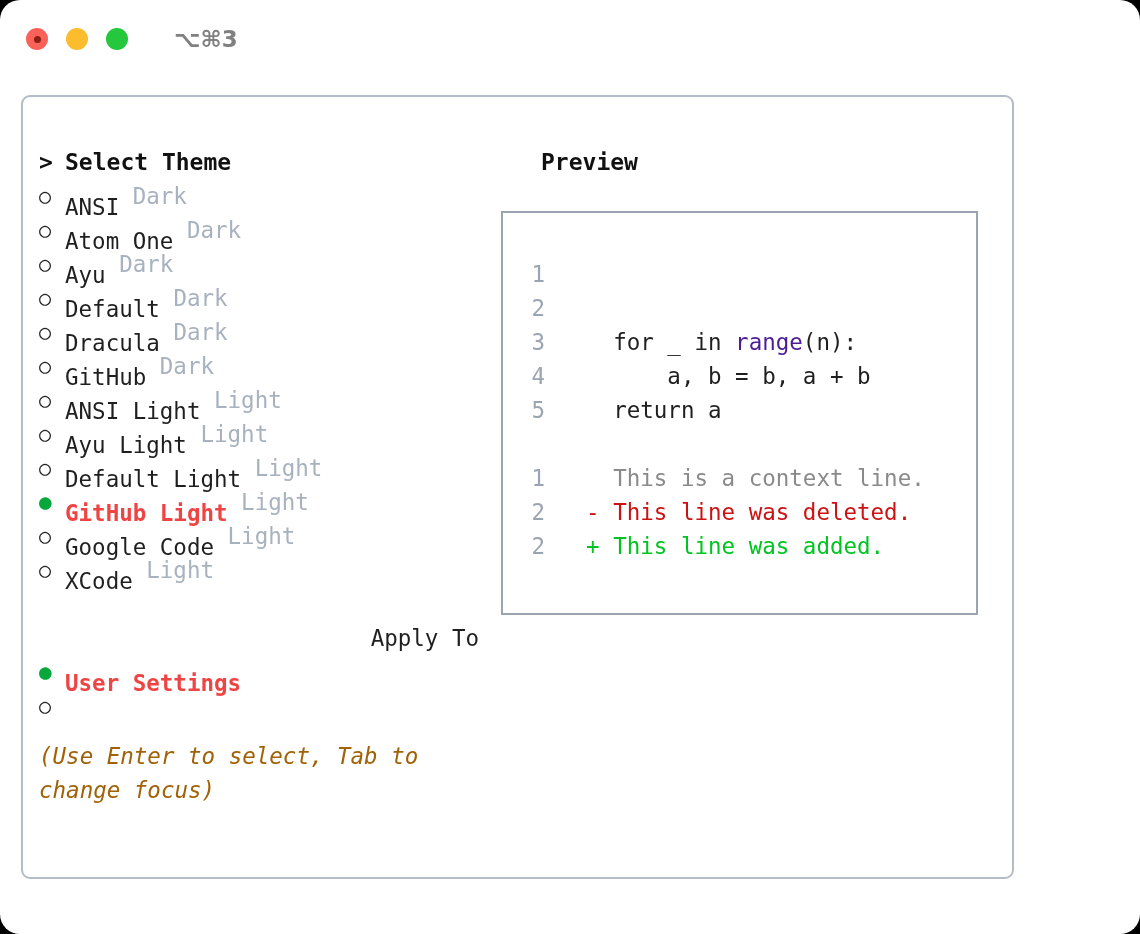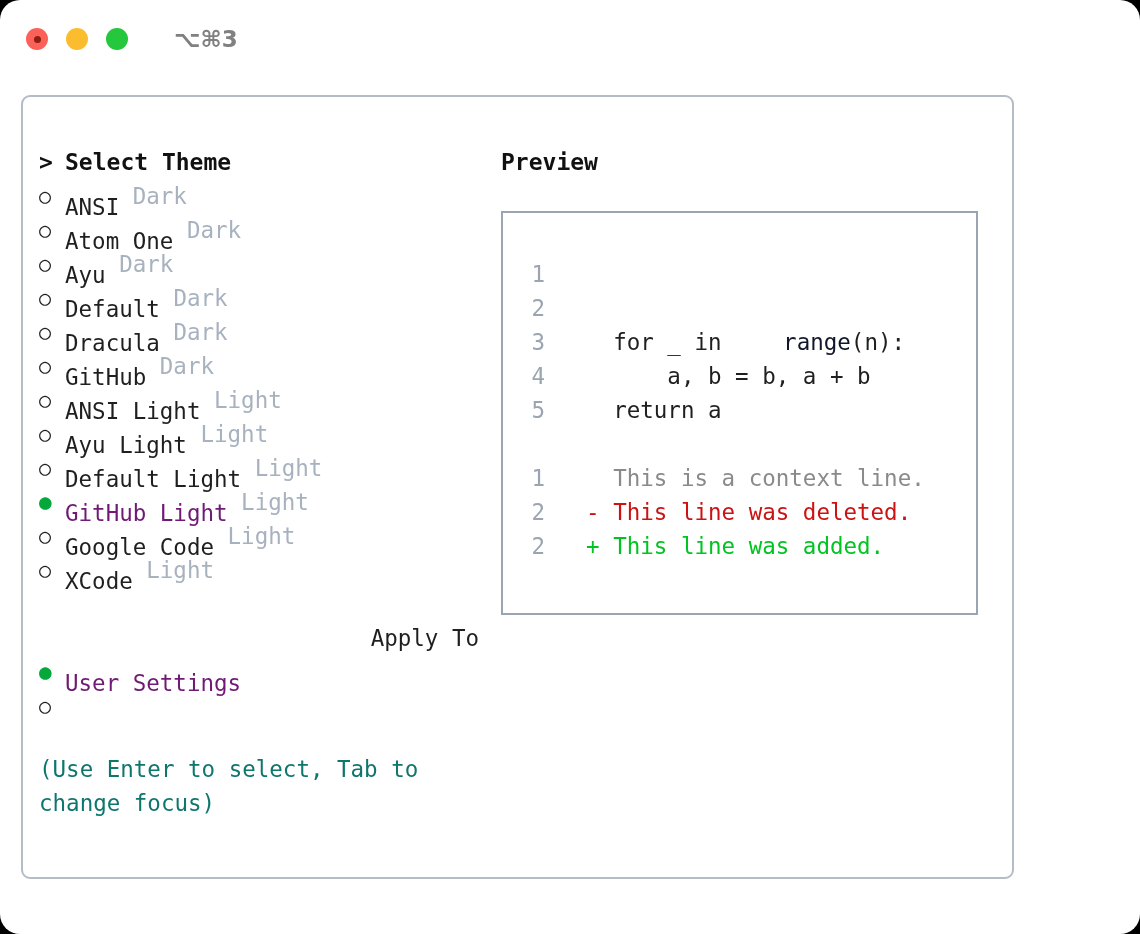--- a/index.html
+++ b/index.html
@@ -99,51 +99,53 @@
     display: inline-block;
     width: 26px;
     flex: 0 0 26px;
     color: #1f1f1f;
     font-size: 20px;
   }
   .bullet.sel { color: #07a83b; font-size: 21px; }
   .bullet.caret { color: #111111; font-weight: 700; font-size: 23px; }
 
   .tname { color: #1f1f1f; margin-top: 21px; }
-  .tname.sel { color: #701a75; }
+  .tname.sel { color: #ef4444; font-weight: bold; }
   .ttag  { color: #a8b2bf; }
 
   .spacer-row { height: 34px; }
 
   #apply-header {
     padding-left: 26px;
     color: #1f1f1f;
     justify-content: flex-end;
   }
 
   #hint {
-    margin-top: 29px;
+    margin-top: 16px;
     font-size: 22.5px;
     line-height: 34px;
-    color: #0f766e;
+    color: #a16207;
     width: 410px;
+    font-style: italic;
   }
 
   
   #right-col {
     position: absolute;
     left: 478px;
     top: 48px;
     width: 500px;
   }
   #preview-title {
     font-size: 23px;
     font-weight: 700;
     color: #111111;
     line-height: 34px;
+    margin-left: 40px;
   }
 
   #code-box {
     margin-top: 32px;
     width: 477px;
     height: 404px;
     border: 2px solid #9aa5b1;
     background: #ffffff;
     padding-top: 44px;
     padding-left: 14px;
@@ -159,21 +161,21 @@
   .lnum {
     flex: 0 0 28px;
     text-align: right;
     color: #9aa5b1;
     margin-right: 14px;
   }
 
   .tok-def   { color: #1f1f1f; }
   .tok-fn    { color: #9e1420; }
   .tok-num   { color: #0c8d85; }
-  .tok-call  { color: #0f172a; margin-left: 48px; }
+  .tok-call  { color: #4c1d95; }
   .tok-plain { color: #1f1f1f; }
 
   .diff-gap { height: 34px; }
   .diff-ctx { color: #8a8a8a; }
   .diff-del { color: #cc1212; }
   .diff-add { color: #00c421; }
 </style>
 </head>
 <body>
 

